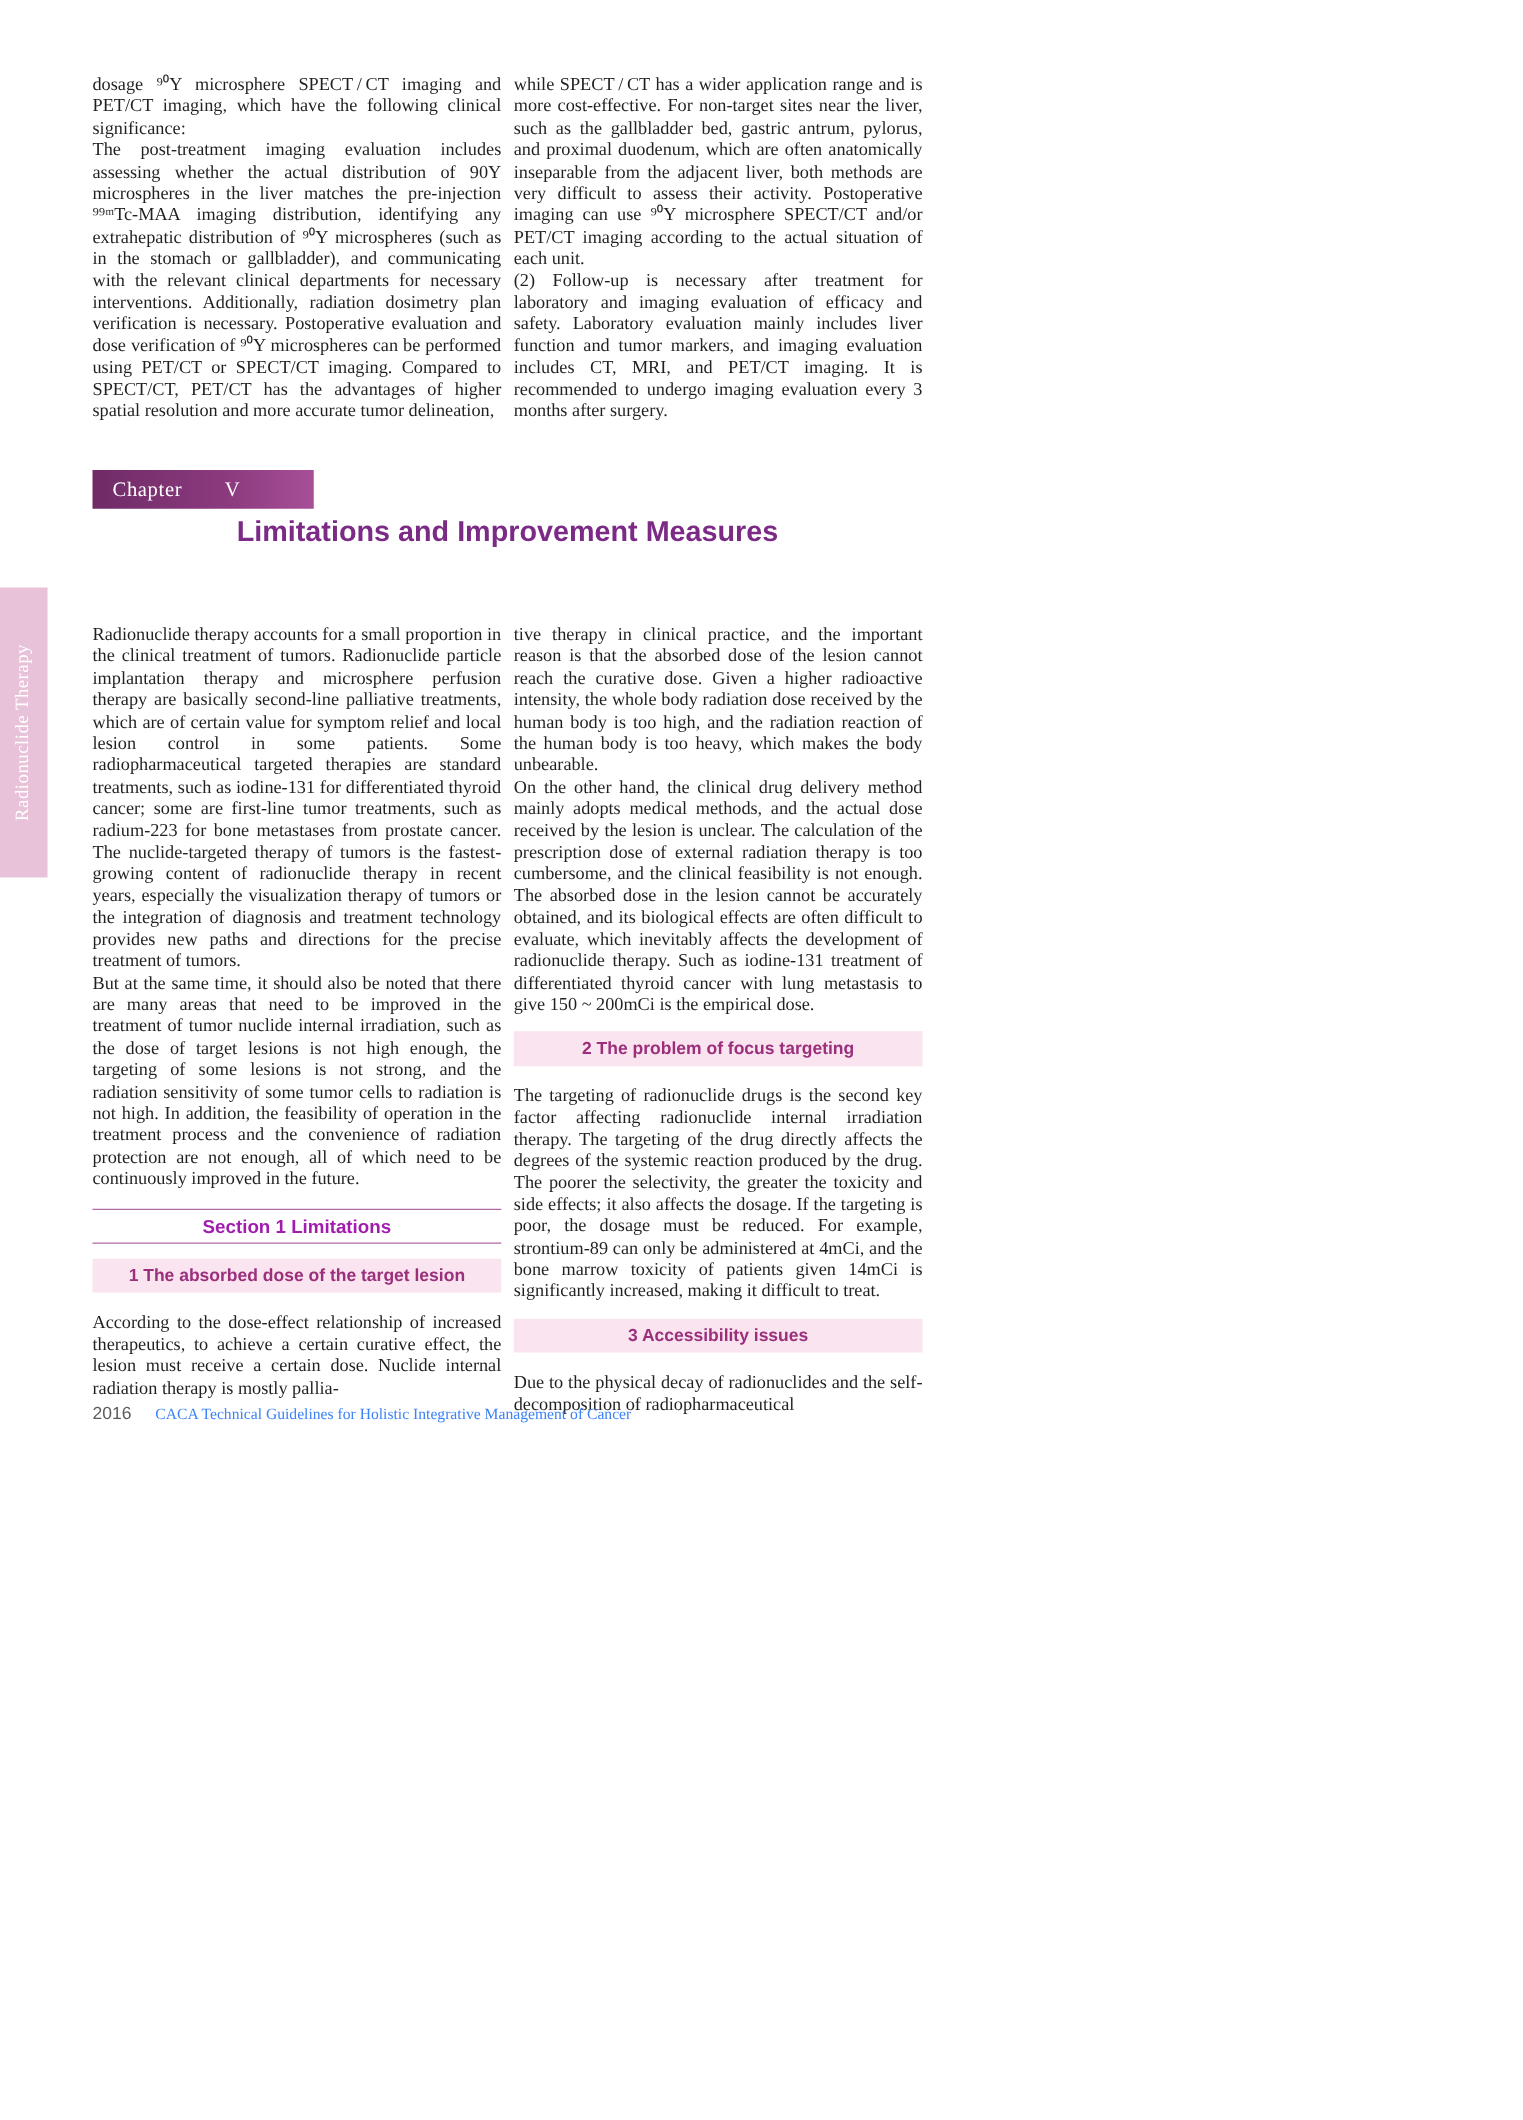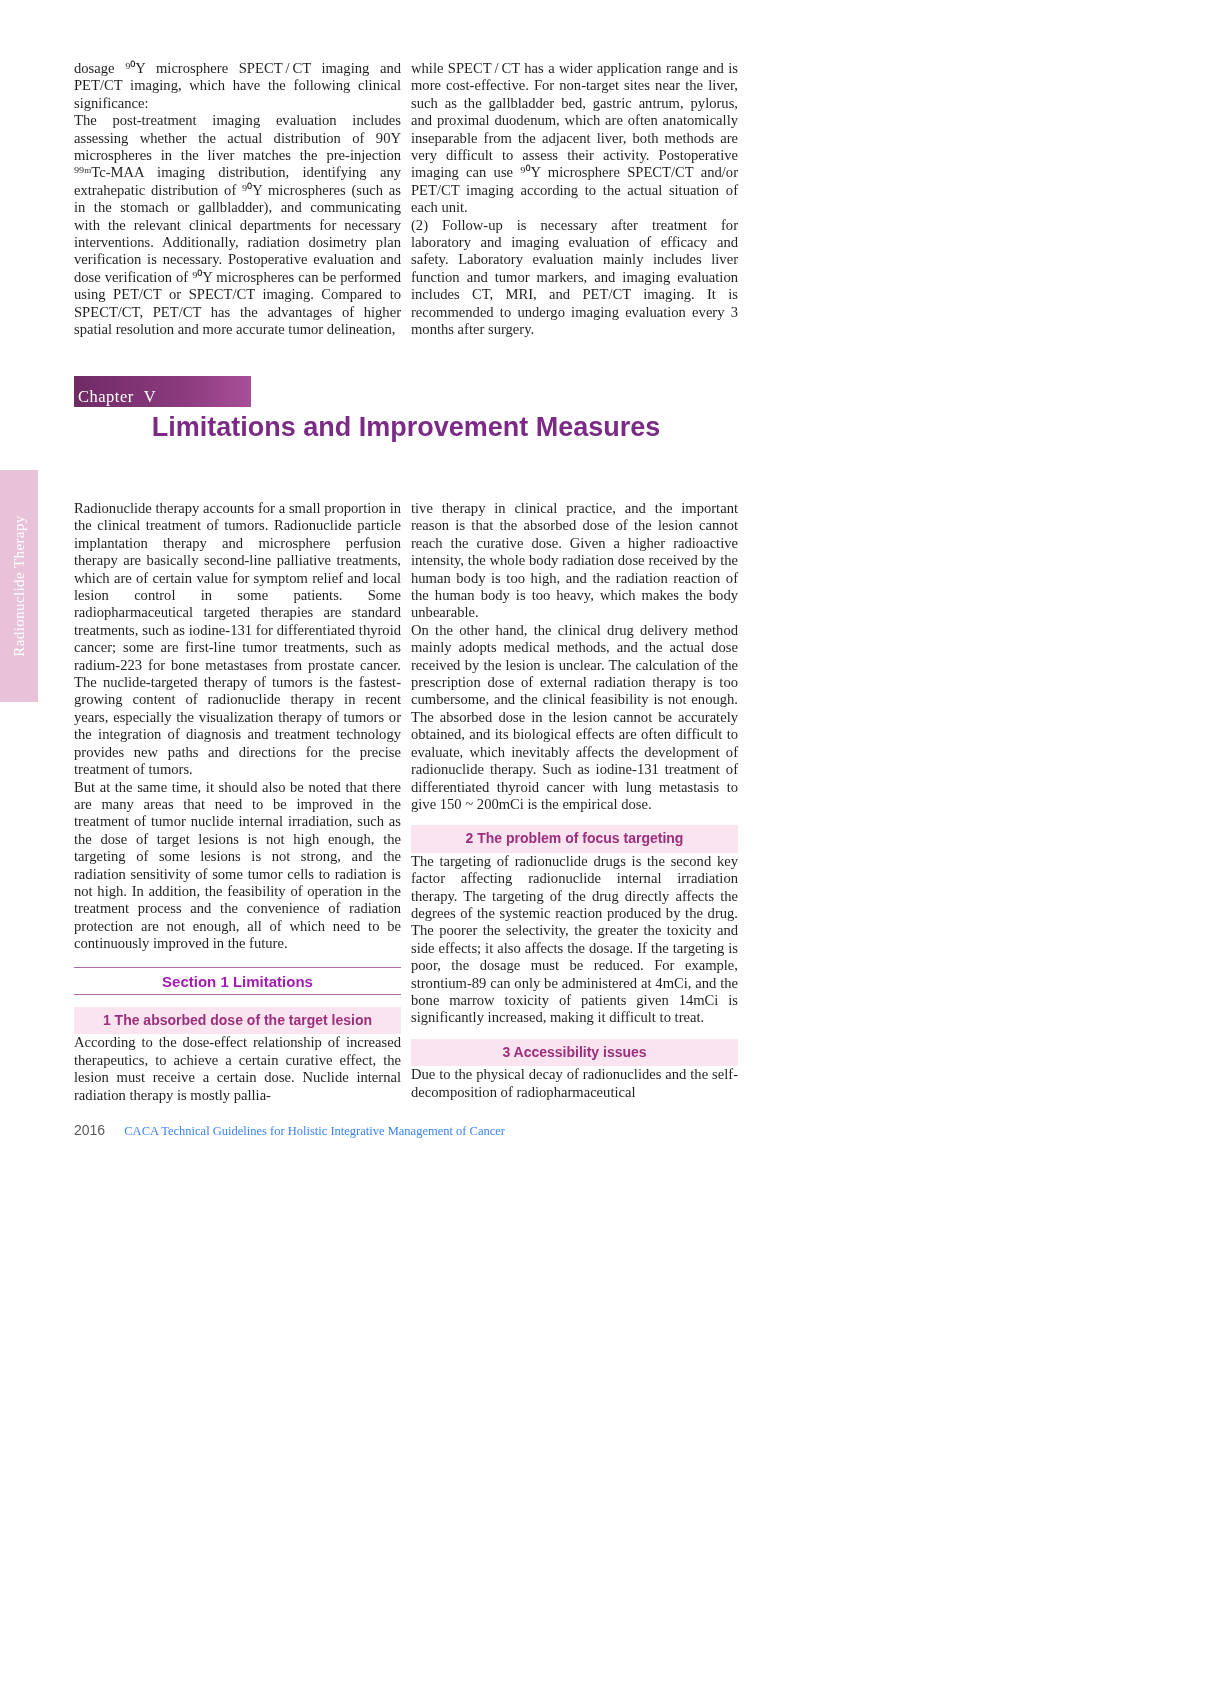--- a/index.html
+++ b/index.html
@@ -65,34 +65,35 @@
     position: absolute;
     left: 74px;
     top: 376px;
     width: 177px;
     height: 31px;
     background: #7b2e6e;
     background: linear-gradient(90deg, #6f2b66 0%, #8b3a7e 60%, #a74f98 100%);
     color: #ffffff;
     font-size: 16.5px;
     display: flex;
-    align-items: flex-end;
-    padding-left: 4px;
+    align-items: center;
+    padding-left: 16px;
     box-sizing: border-box;
     letter-spacing: 0.5px;
+    gap: 24px;
   }
   .chapter-tag .num { margin-left: 10px; }
   .chapter-title {
     position: absolute;
     left: 74px;
     top: 412px;
     width: 664px;
     text-align: center;
     color: #7b2b86;
-    font-size: 27px;
+    font-size: 23px;
     font-weight: bold;
     font-family: "Liberation Sans", sans-serif;
   }
 
   
   #body-left  { top: 500px; }
   #body-right { top: 500px; }
 
   
   .section-head {
@@ -102,21 +103,21 @@
     font-family: "Liberation Sans", sans-serif;
     font-weight: bold;
     font-size: 15px;
     color: #a21caf;
     border-top: 1.3px solid #b06aa8;
     border-bottom: 1.3px solid #b06aa8;
     padding: 5px 0 4px 0;
   }
   .sub-head {
     margin-top: 12px;
-    margin-bottom: 0;
+    margin-bottom: 16px;
     text-align: center;
     font-family: "Liberation Sans", sans-serif;
     font-weight: bold;
     font-size: 14px;
     color: #9b2f7c;
     background: #fae4ef;
     padding: 5px 0 5px 0;
   }
 
   

